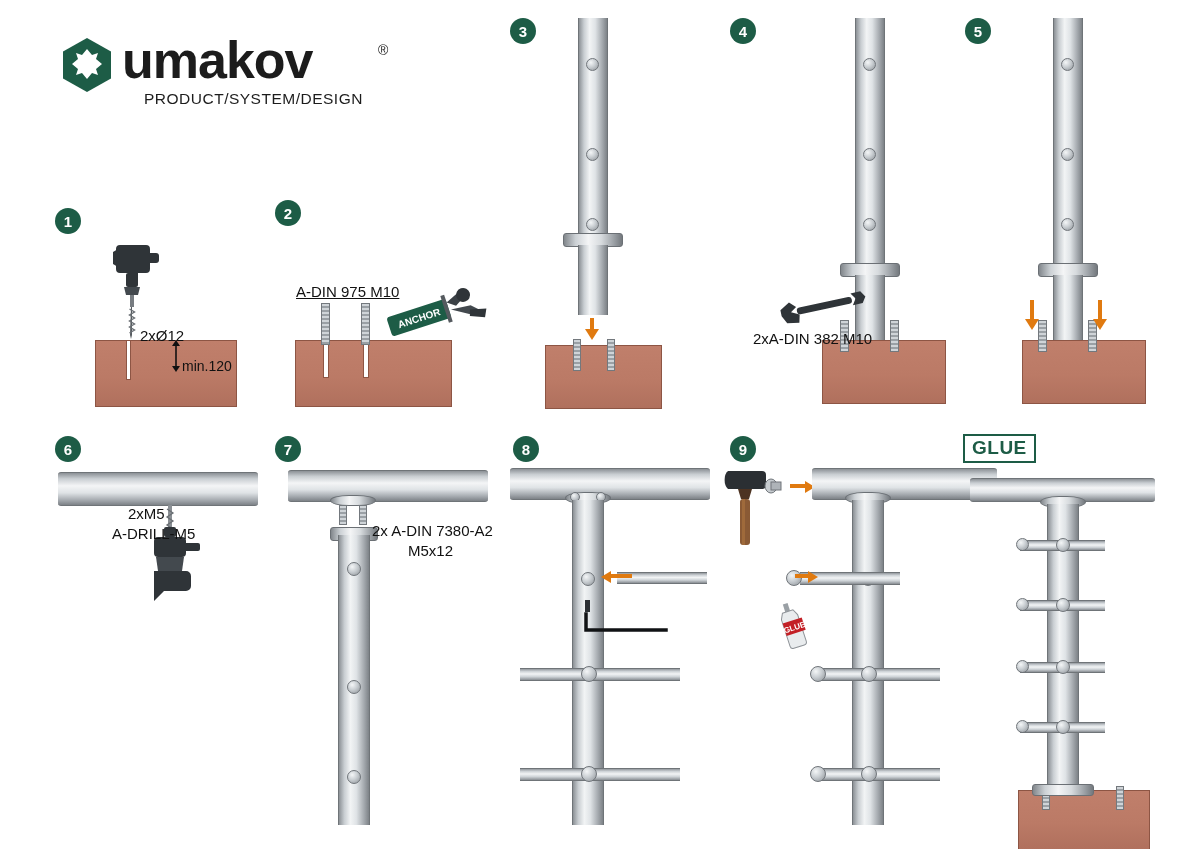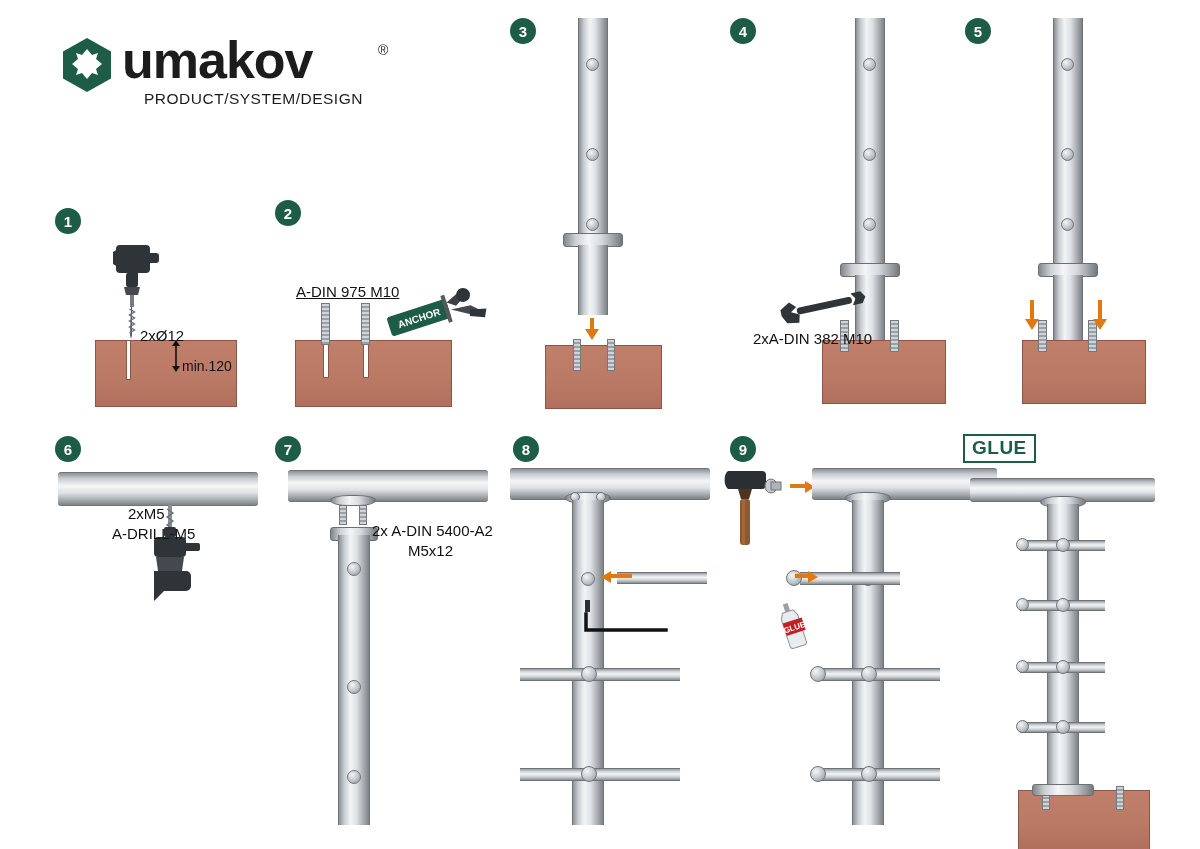--- a/index.html
+++ b/index.html
@@ -216,21 +216,21 @@
   <div class="abs stepnum" style="left:275px;top:436px;">7</div>
   <div class="abs tube-h" style="left:288px;top:470px;width:200px;height:30px;border-radius:3px;"></div>
   <div class="abs flange" style="left:330px;top:495px;width:44px;height:9px;border-radius:50%/60%;"></div>
   <div class="abs stud" style="left:339px;top:505px;width:6px;height:18px;"></div>
   <div class="abs stud" style="left:359px;top:505px;width:6px;height:18px;"></div>
   <div class="abs flange" style="left:330px;top:527px;width:46px;height:12px;"></div>
   <div class="abs tube-v" style="left:338px;top:535px;width:30px;height:290px;"></div>
   <div class="abs boss" style="left:347px;top:562px;width:12px;height:12px;"></div>
   <div class="abs boss" style="left:347px;top:680px;width:12px;height:12px;"></div>
   <div class="abs boss" style="left:347px;top:770px;width:12px;height:12px;"></div>
-  <div class="abs lbl c" style="left:372px;top:522px;">2x A-DIN 5400-A2</div>
+  <div class="abs lbl c" style="left:372px;top:522px;">2x A-DIN 7380-A2</div>
   <div class="abs lbl c" style="left:408px;top:542px;">M5x12</div>
 
   <div class="abs stepnum" style="left:513px;top:436px;">8</div>
   <div class="abs tube-h" style="left:510px;top:468px;width:200px;height:30px;border-radius:3px;"></div>
   <div class="abs flange" style="left:565px;top:492px;width:44px;height:10px;border-radius:50%/60%;"></div>
   <div class="abs boss" style="left:570px;top:492px;width:8px;height:8px;"></div>
   <div class="abs boss" style="left:596px;top:492px;width:8px;height:8px;"></div>
   <div class="abs tube-v" style="left:572px;top:500px;width:30px;height:325px;"></div>
   <div class="abs boss" style="left:581px;top:572px;width:12px;height:12px;"></div>
   <div class="abs" style="left:585px;top:600px;width:5px;height:12px;background:#2b2f33;"></div>

